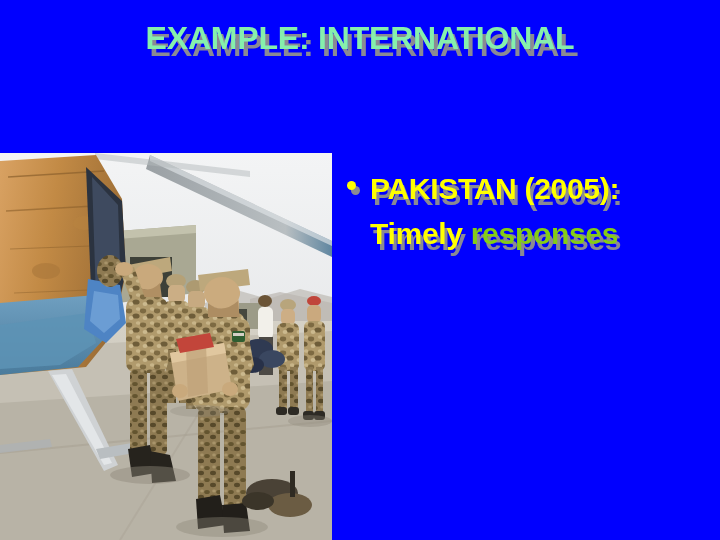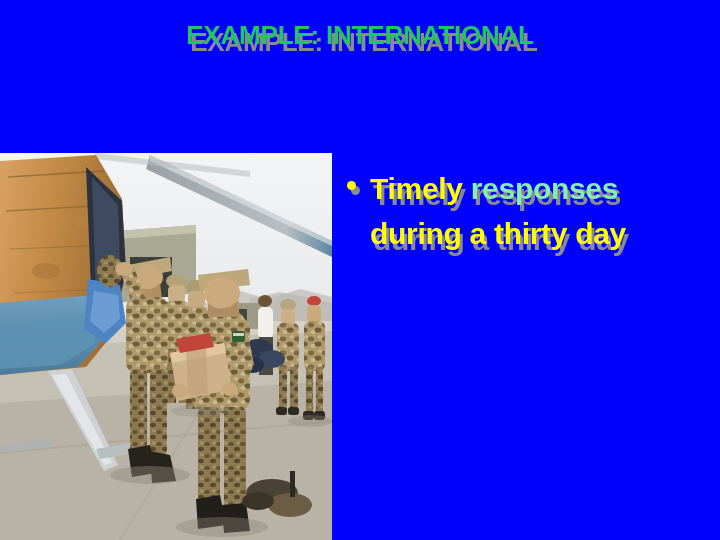--- a/index.html
+++ b/index.html
@@ -20,24 +20,24 @@
   #title-block {
     position: absolute;
     left: 60px;
     top: 22px;
     width: 600px;
     text-align: center;
     line-height: 1.06;
   }
   .title-line {
     position: relative;
-    font-size: 26px;
+    font-size: 32px;
     font-weight: bold;
     letter-spacing: -0.2px;
-    color: #22c55e;
+    color: #86efac;
     text-shadow: 4px 7px 0 #8a8a93;
     white-space: nowrap;
   }
 
   
   #photo {
     position: absolute;
     left: 0;
     top: 153px;
     width: 332px;
@@ -68,21 +68,21 @@
     margin-left: 26px;
   }
   .body-line {
     font-size: 30px;
     font-weight: bold;
     line-height: 45px;
     white-space: nowrap;
     letter-spacing: -0.3px;
   }
   .seg-y { color: #ffff00; text-shadow: 3px 6px 0 #8a8a93; }
-  .seg-w { color: #86efac; text-shadow: 3px 6px 0 #8a8a93; }
+  .seg-w { color: #84cc16; text-shadow: 3px 6px 0 #8a8a93; }
 </style>
 </head>
 <body>
 
 <div id="slide">
 
   <div id="title-block">
     <div class="title-line">EXAMPLE: INTERNATIONAL</div>
   </div>
 
@@ -275,28 +275,28 @@
       <ellipse cx="222" cy="374" rx="46" ry="10" fill="#8d8779" opacity="0.4"></ellipse>
       <ellipse cx="310" cy="268" rx="22" ry="6" fill="#8d8779" opacity="0.35"></ellipse>
       <ellipse cx="200" cy="258" rx="30" ry="6" fill="#8d8779" opacity="0.3"></ellipse>
     </svg>
   </div>
 
   <div id="body-block">
     <div id="bullet-dot"></div>
     <div id="body-lines">
 
+      <div class="body-line">
+        <span class="seg-y">PAKISTAN (2005):</span>
+      </div>
 
       <div class="body-line">
         <span class="seg-y">Timely </span><span class="seg-w">responses</span>
       </div>
 
-      <div class="body-line">
-        <span class="seg-y">during a thirty day</span>
-      </div>
 
 
 
 
     </div>
   </div>
 
 </div>
 
 </body></html>

